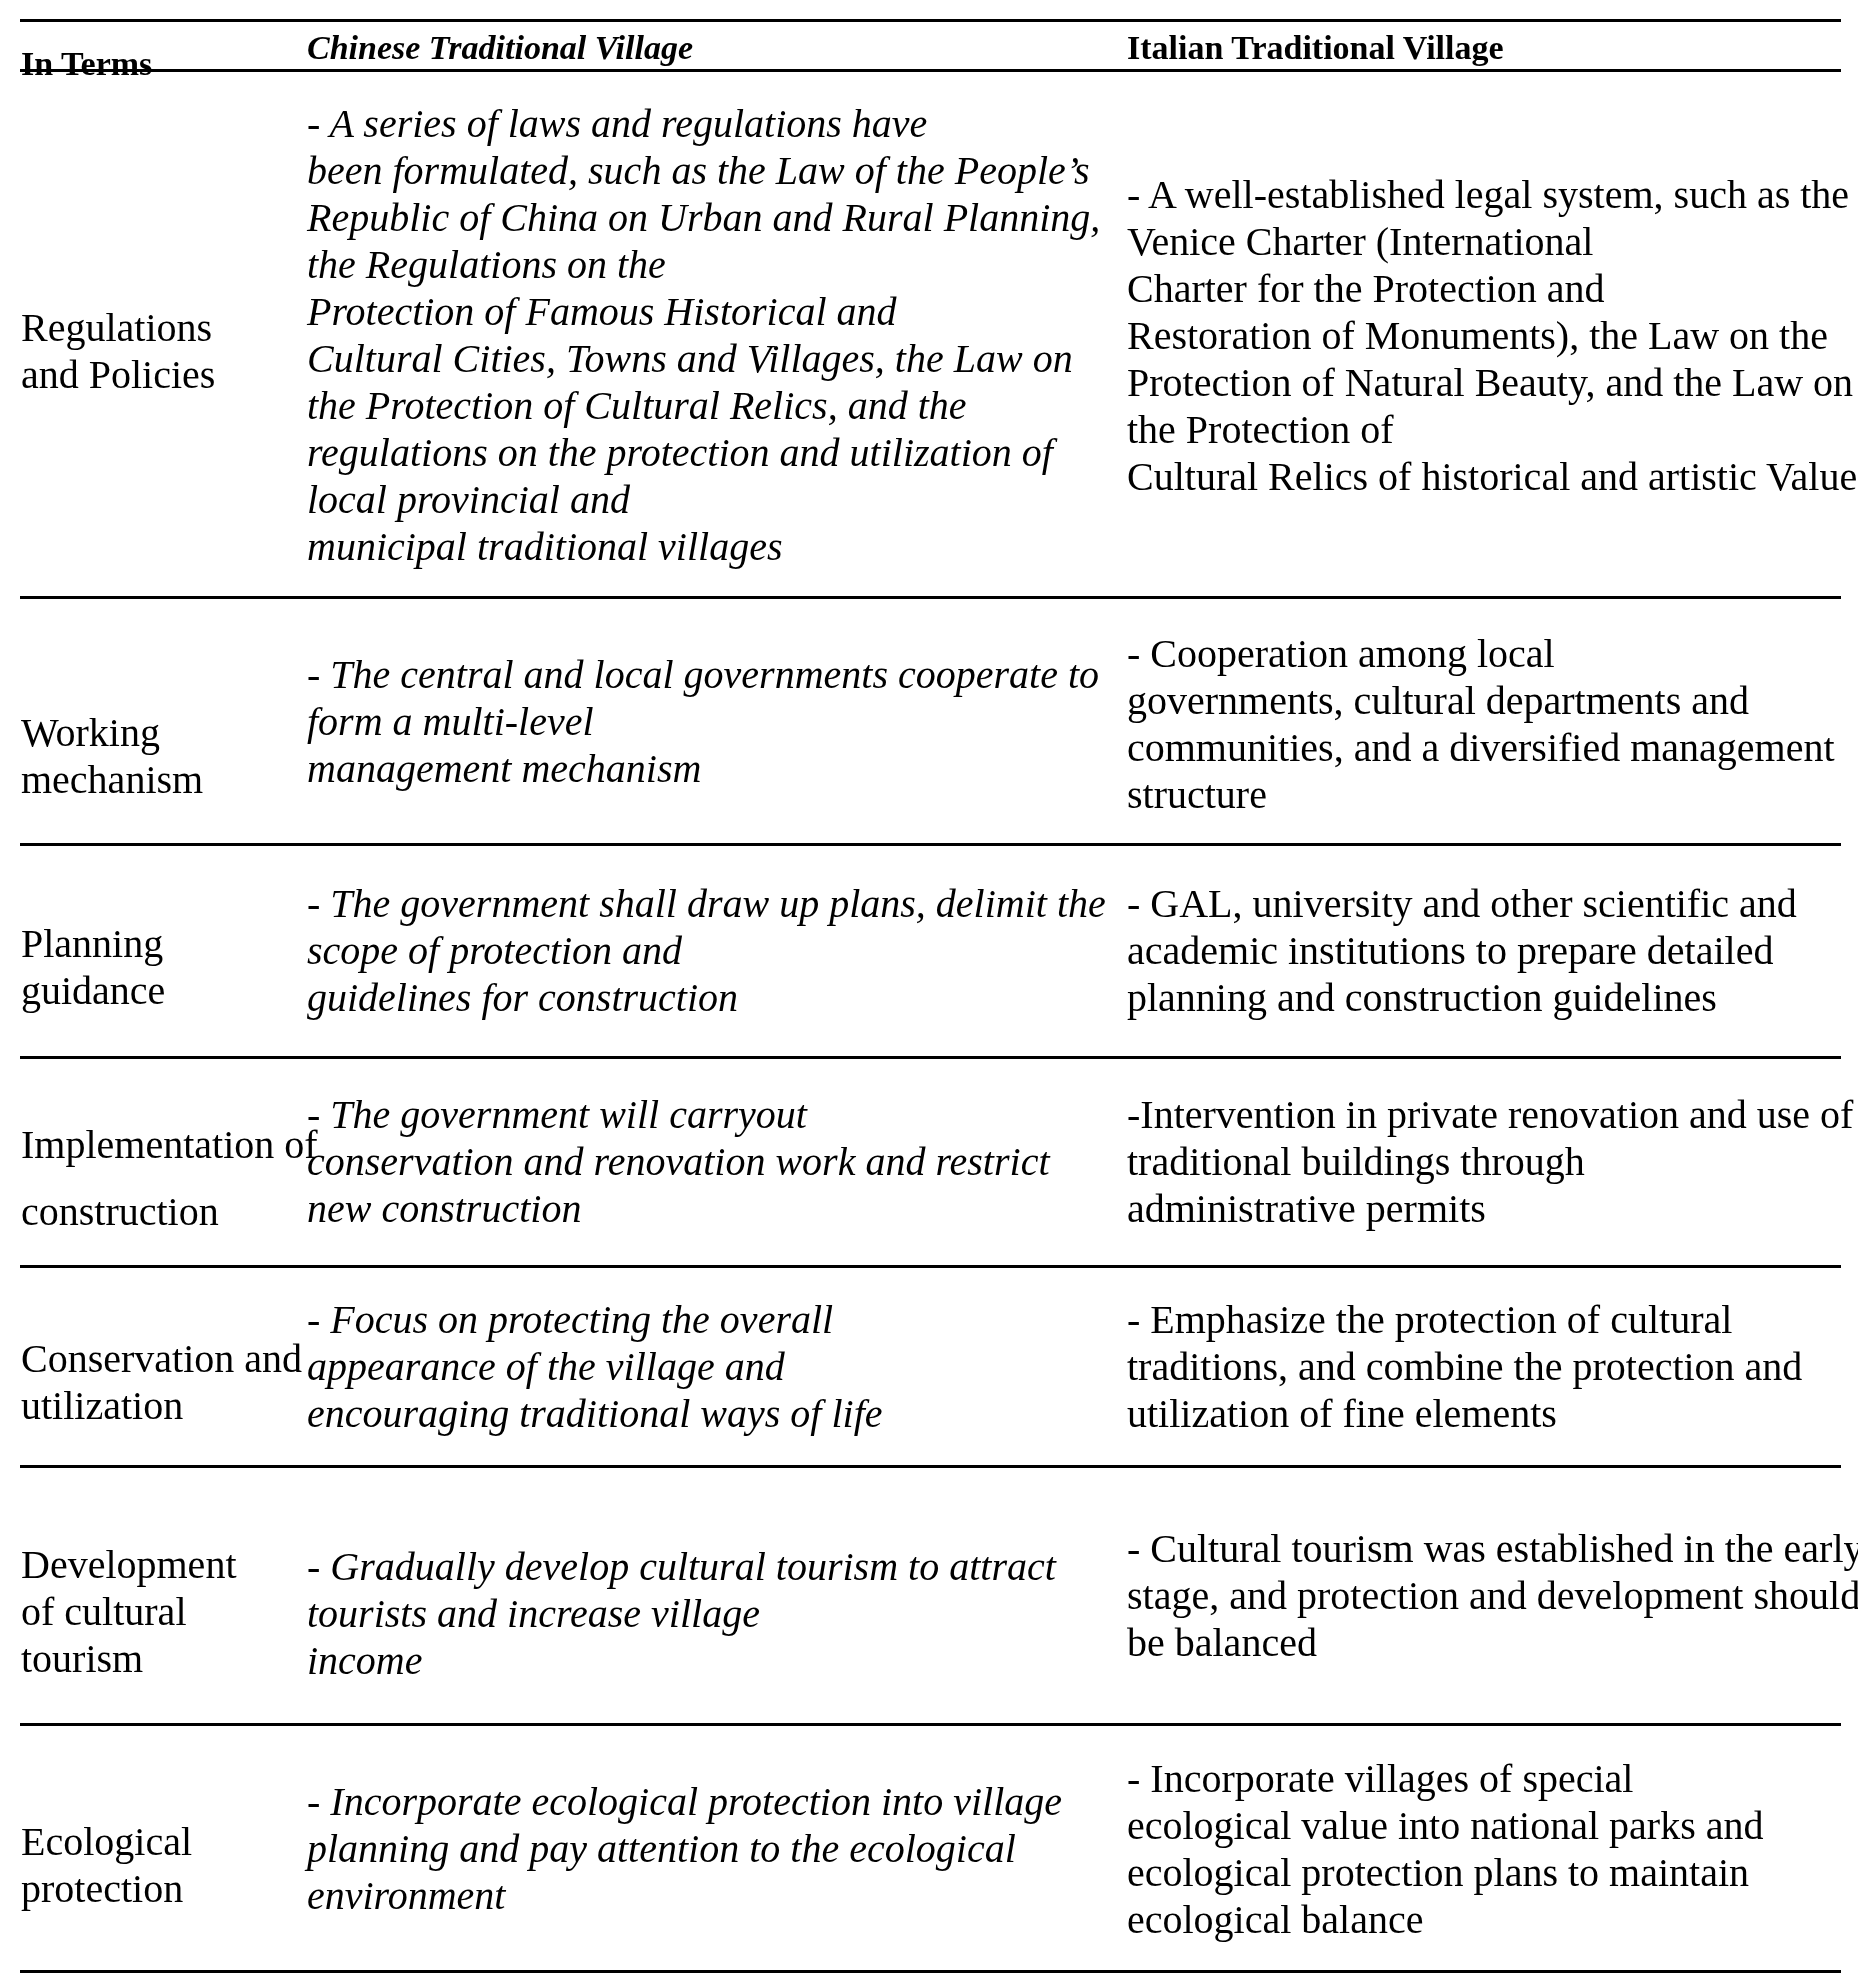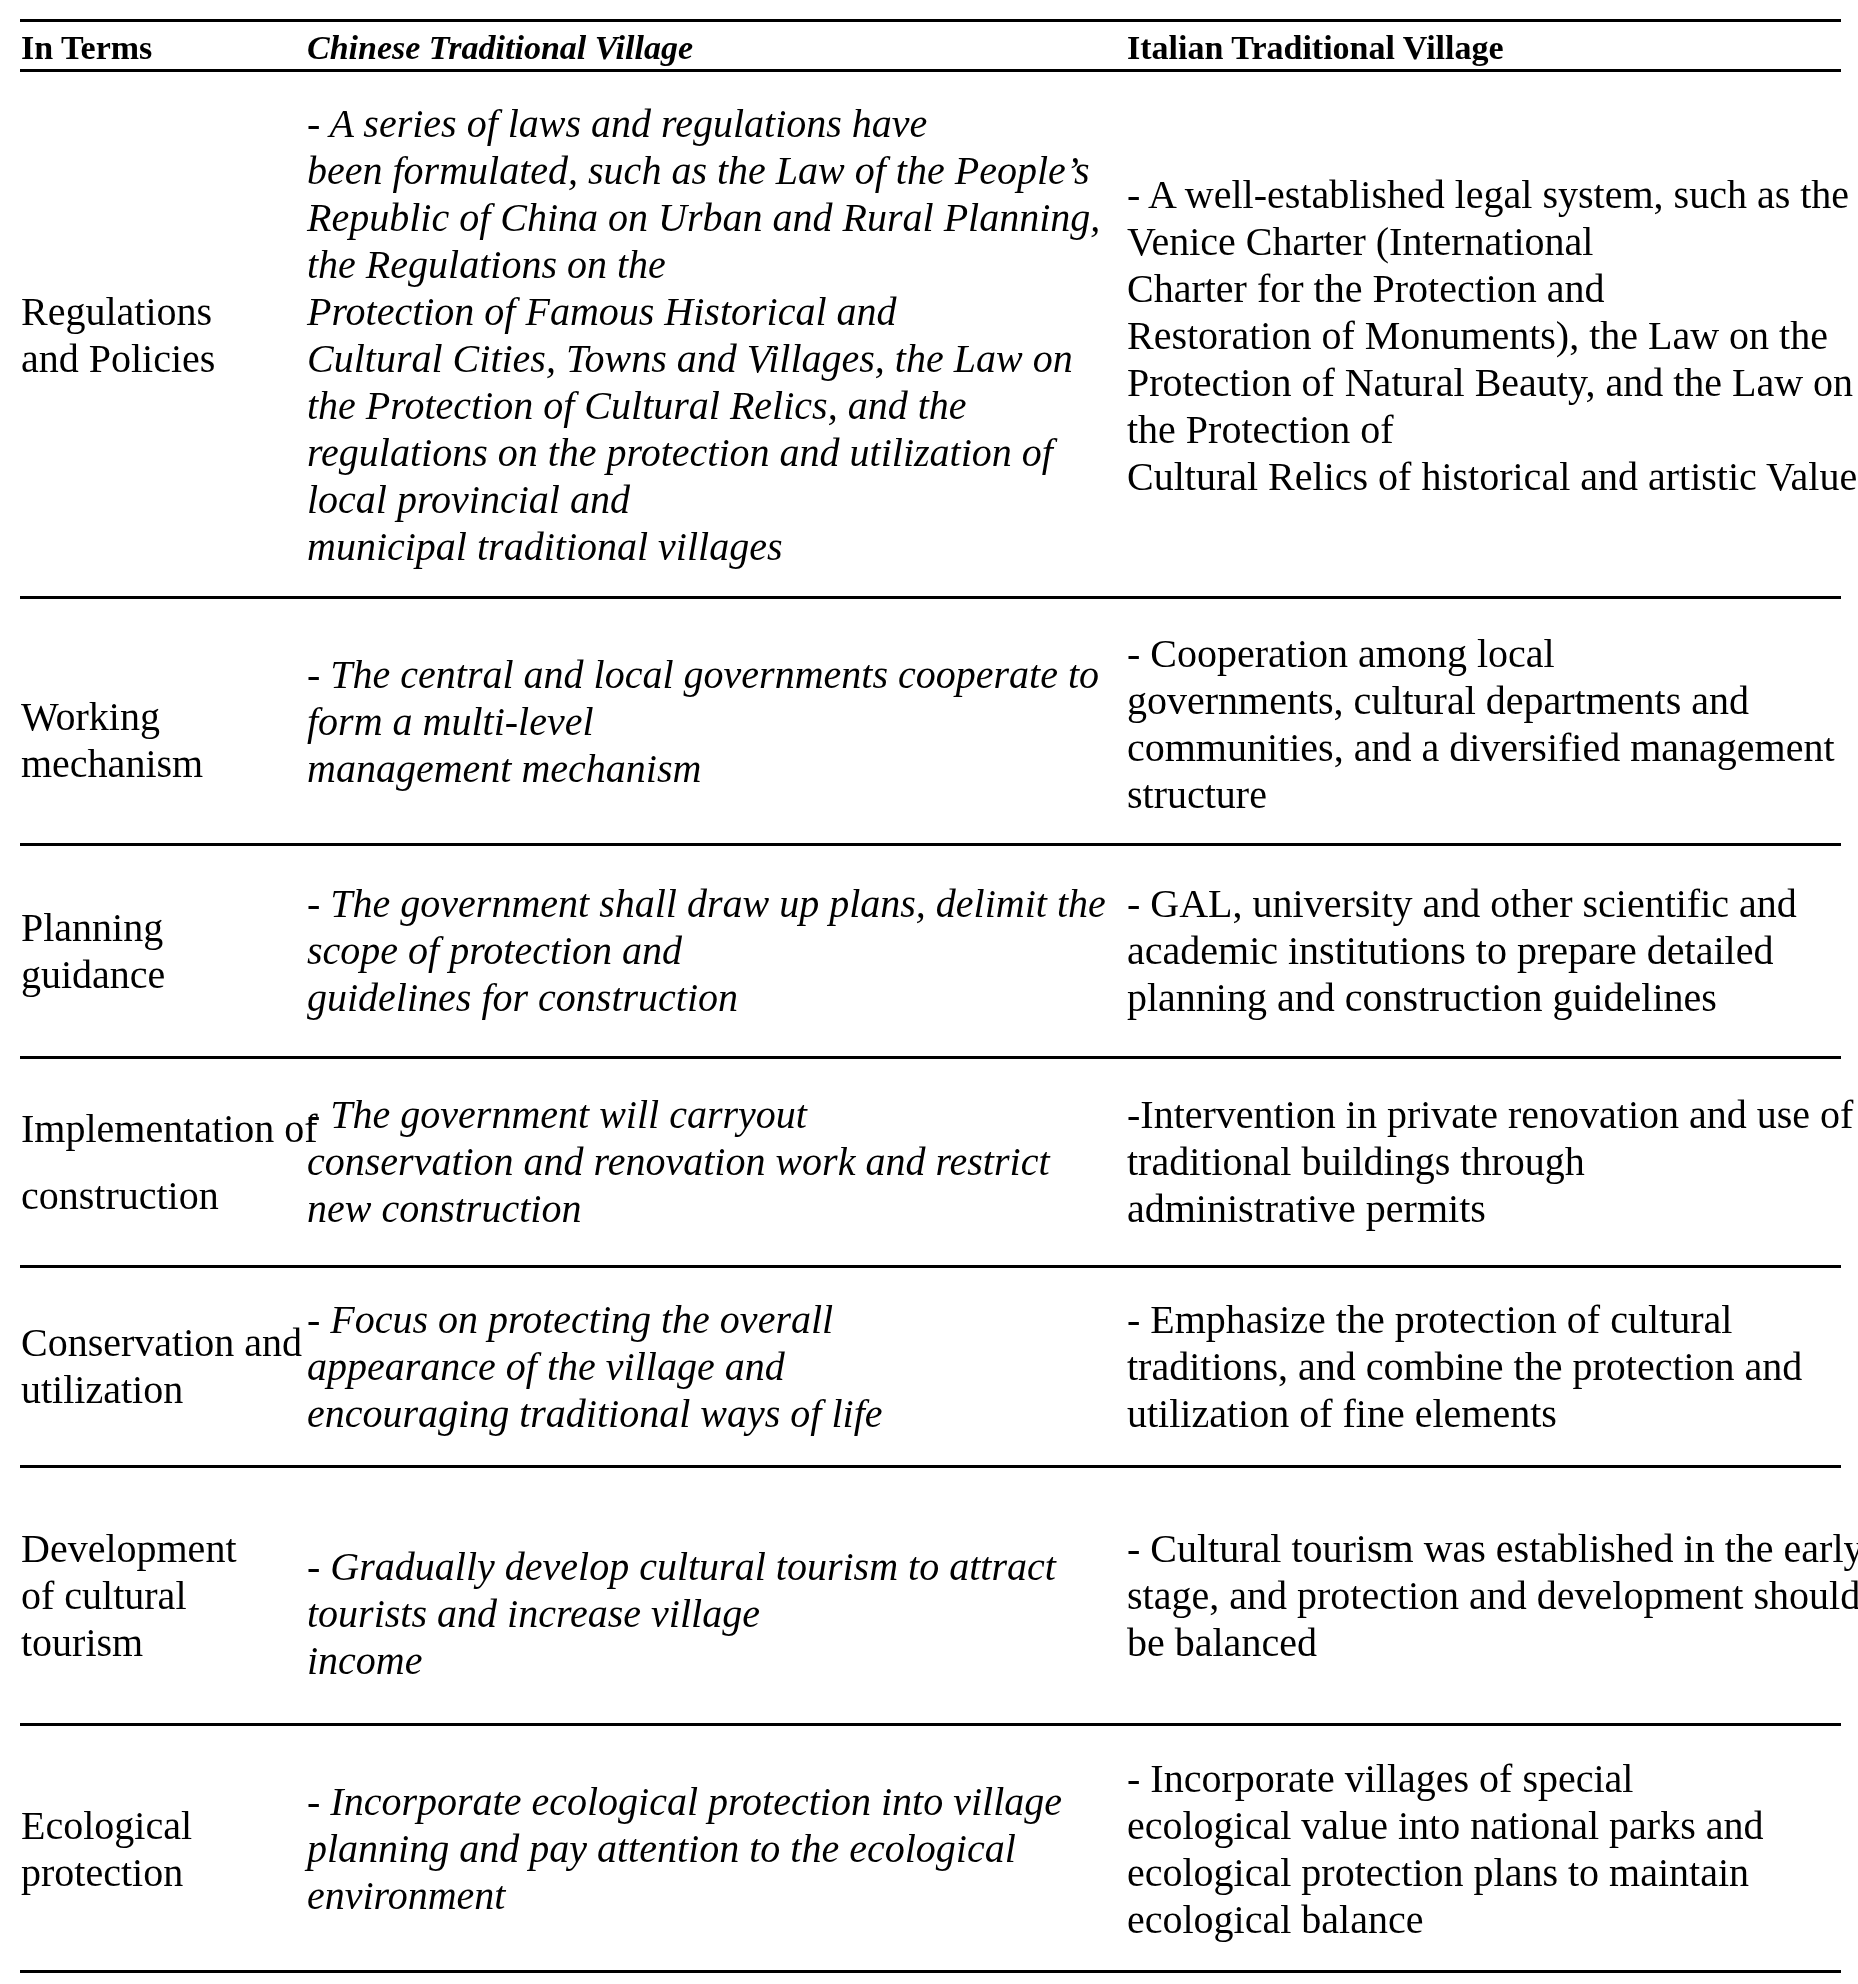--- a/index.html
+++ b/index.html
@@ -3,21 +3,21 @@
 <meta charset="utf-8">
 <style>
   html, body { margin: 0; padding: 0; background: #ffffff; }
   body { width: 1859px; height: 1985px; position: relative; overflow: hidden;
          font-family: "Liberation Serif", "DejaVu Serif", serif; color: #000; }
   .rule { position: absolute; left: 20px; width: 1821px; background: #000; }
   .rule.thick { height: 3.3px; }
   .rule.mid { height: 2.5px; }
   .cell { position: absolute; font-size: 40px; line-height: 47px; white-space: pre; }
   .hdr { font-weight: bold; font-size: 34px; line-height: 47px; position: absolute; white-space: pre; }
-  .c0 { left: 21px; }
+  .c0 { left: 21px; margin-top: 16px; }
   .c1 { left: 307px; font-style: italic; }
   .c2 { left: 1099px; margin-left: 28px; }
   .vc { display: flex; flex-direction: column; justify-content: center; }
 </style>
 </head>
 <body>
 
 <div class="rule thick" style="top:19px"></div>
 <div class="rule mid" style="top:69px"></div>
 

